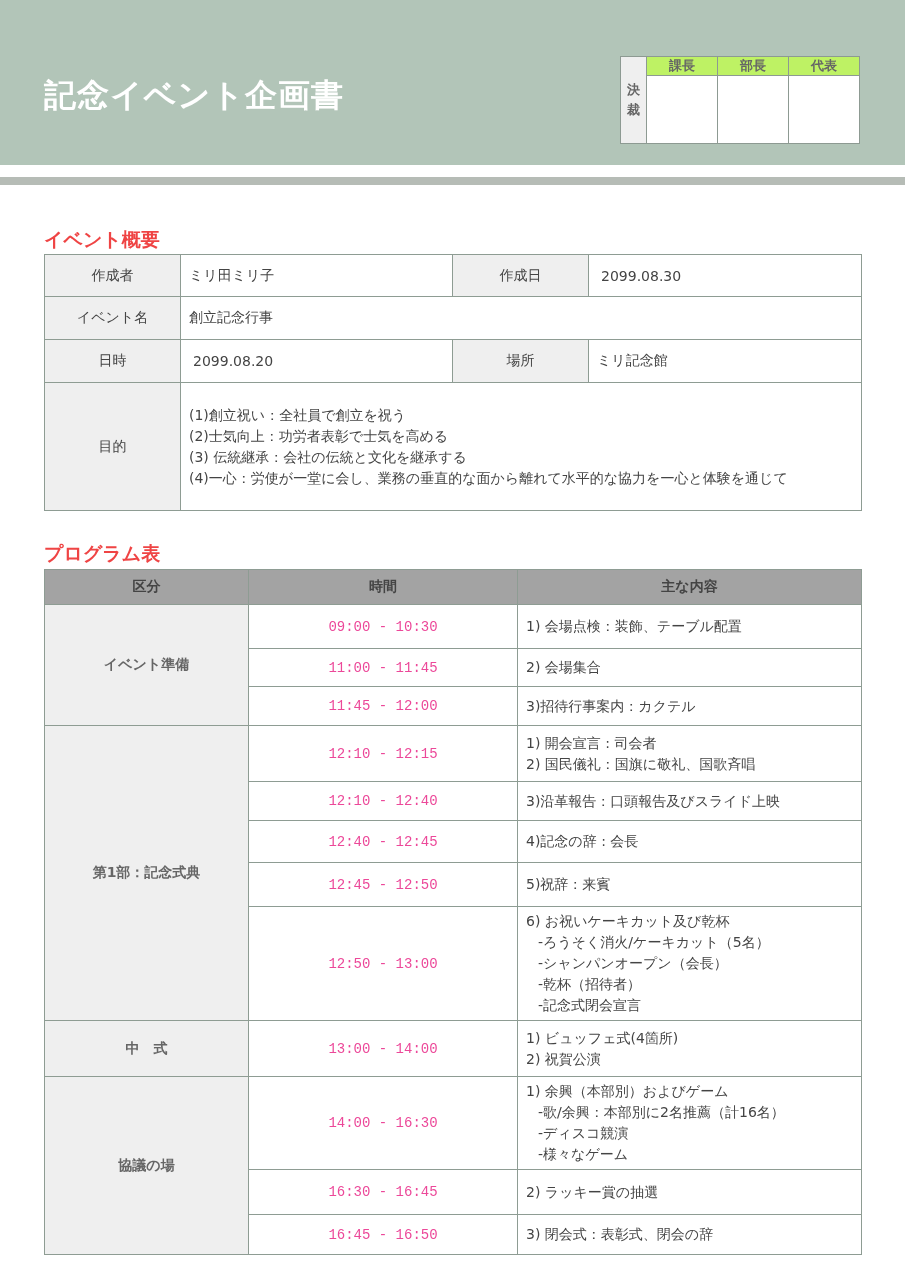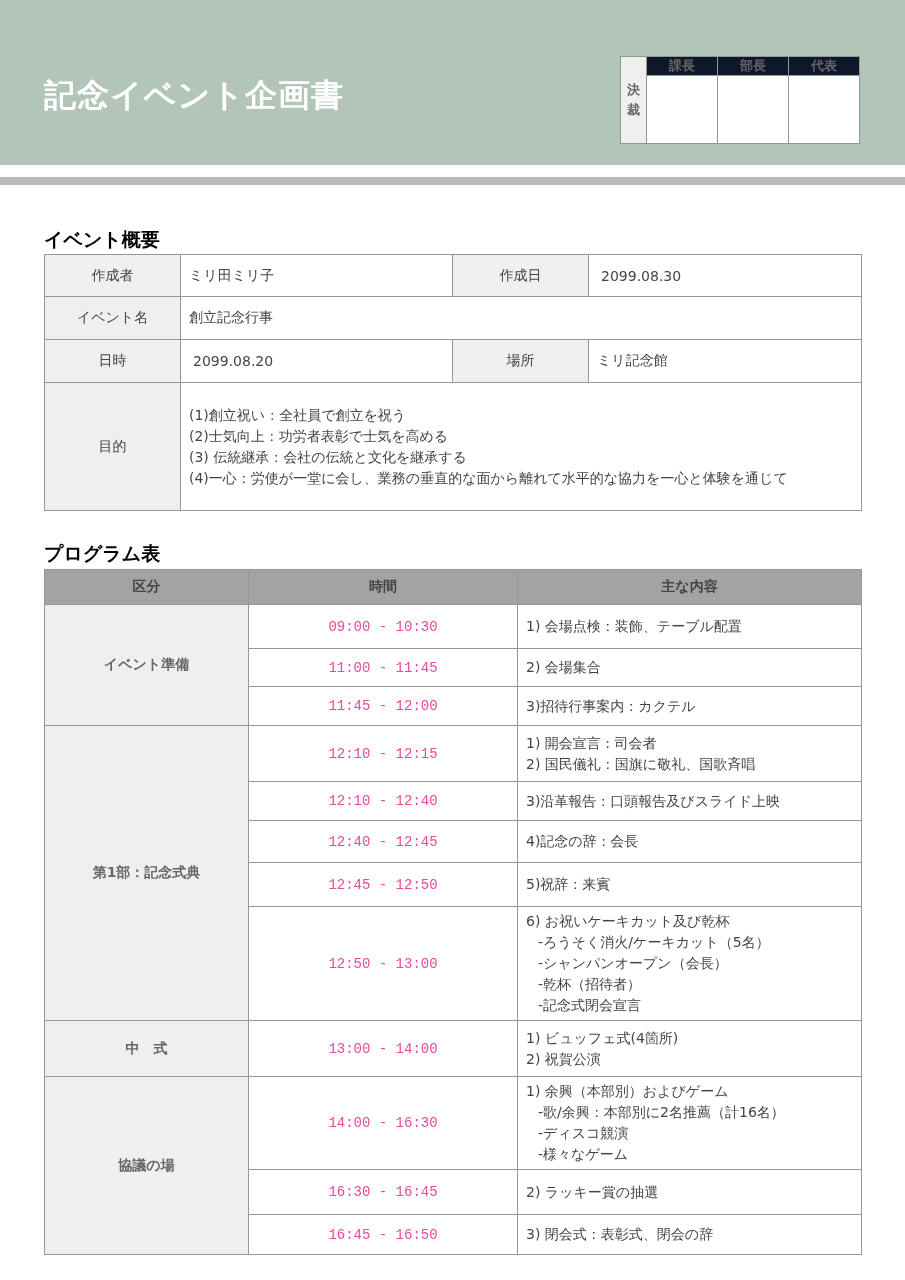--- a/index.html
+++ b/index.html
@@ -6,24 +6,24 @@
   html, body { width: 905px; height: 1280px; background: #ffffff; overflow: hidden; }
   body { font-family: "DejaVu Sans", "Liberation Sans", sans-serif; color: #444; position: relative; }
 
   .header { position: absolute; left: 0; top: 0; width: 905px; height: 165px; background: #b2c5b8; }
   .header-stripe { position: absolute; left: 0; top: 177px; width: 905px; height: 8px; background: #b6bcb6; }
   .title { position: absolute; left: 44px; top: 74px; font-size: 32px; font-weight: bold; color: #ffffff; letter-spacing: 1px; }
 
   .approval { position: absolute; left: 620px; top: 56px; width: 240px; height: 88px; border-collapse: collapse; background: #fff; }
   .approval td, .approval th { border: 1.5px solid #8d9a92; text-align: center; }
   .approval .side { width: 26px; background: #efefef; font-size: 13px; font-weight: bold; color: #666; line-height: 20px; }
-  .approval th { height: 18px; background: #0f172a; font-size: 13px; font-weight: bold; color: #666; }
+  .approval th { height: 18px; background: #bef264; font-size: 13px; font-weight: bold; color: #666; }
   .approval td.sign { background: #fff; }
 
-  .section-title { position: absolute; left: 44px; font-size: 19px; font-weight: bold; color: #000000; }
+  .section-title { position: absolute; left: 44px; font-size: 19px; font-weight: bold; color: #ef4444; }
 
   table.grid { position: absolute; left: 44px; width: 817px; border-collapse: collapse; table-layout: fixed; }
   table.grid td, table.grid th { border: 1px solid #8e9c93; font-size: 14px; color: #444; }
   .lbl { background: #efefef; font-weight: normal; color: #666; text-align: center; }
   .val { background: #fff; padding-left: 8px; text-align: left; }
   .val-num { padding-left: 12px; color: #555; }
   .purpose { padding: 8px 8px; line-height: 21px; }
   .purpose div { white-space: nowrap; }
 
   .prog th { background: #a3a3a3; font-weight: bold; color: #666; height: 35px; text-align: center; }

